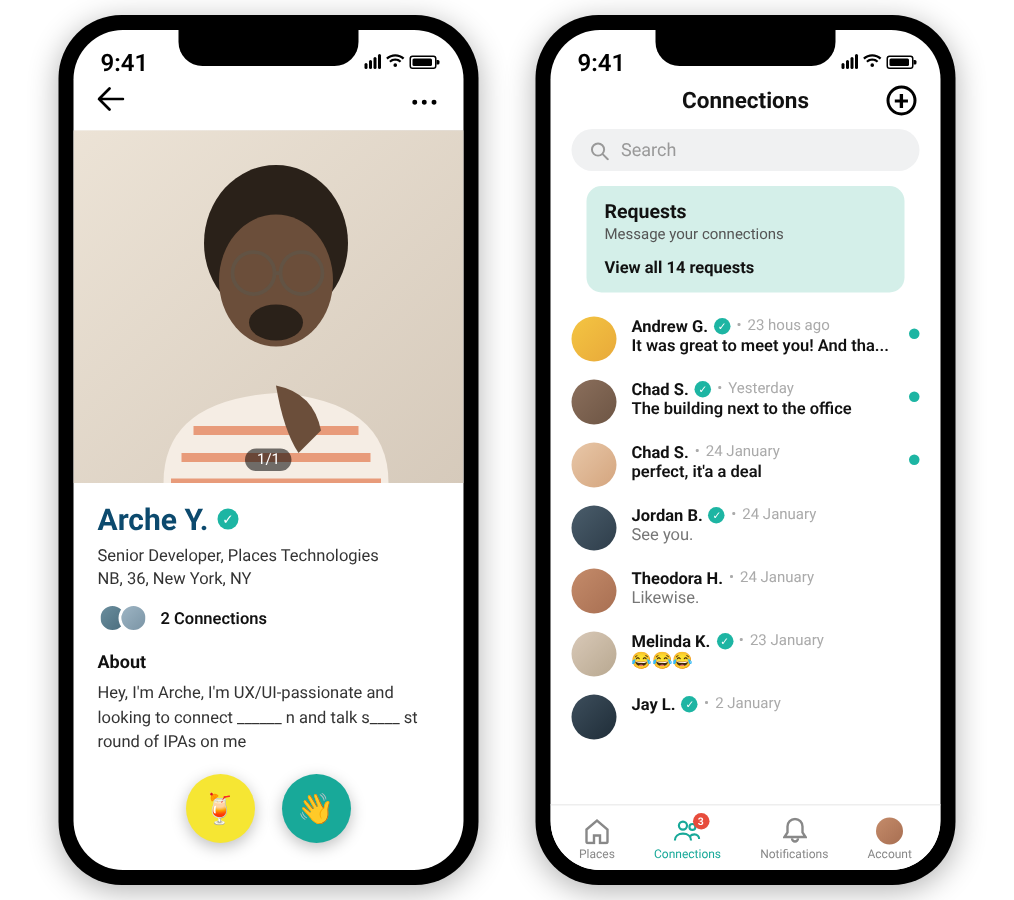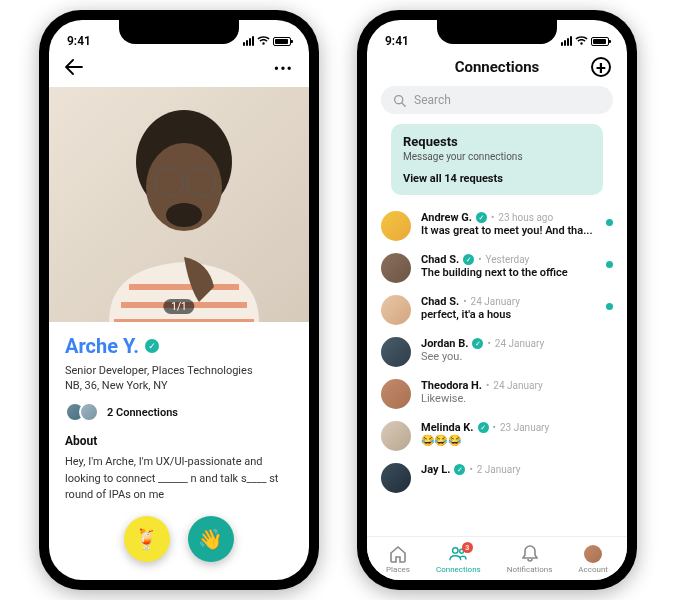--- a/index.html
+++ b/index.html
@@ -42,21 +42,21 @@
     position: relative;
     display:flex;
     flex-direction:column;
   }
   .status-bar {
     height: 34px;
     display:flex;
     justify-content:space-between;
     align-items:center;
     padding: 8px 18px 0;
-    font-size:12px;
+    font-size:16px;
     font-weight:600;
     position:relative;
     z-index:5;
   }
   .status-icons { display:flex; gap:3px; align-items:center;}
   .sig { display:flex; gap:1px; align-items:flex-end;}
   .sig span { width:2px; background:#000; border-radius:1px;}
   .sig span:nth-child(1){height:4px;} .sig span:nth-child(2){height:6px;}
   .sig span:nth-child(3){height:8px;} .sig span:nth-child(4){height:10px;}
   .wifi { width:13px; height:10px;}
@@ -81,21 +81,21 @@
     position:absolute; top:0; left:0; right:0; bottom:0;
     display:flex; align-items:center; justify-content:center;
   }
   .person svg { width:100%; height:100%; }
   .counter {
     position:absolute; bottom:8px; left:50%; transform:translateX(-50%);
     background:rgba(0,0,0,0.55); color:#fff; font-size:10px; padding:2px 8px; border-radius:10px;
   }
   .profile-body { padding:12px 16px; flex:1; overflow:hidden;}
   .name-row { display:flex; align-items:center; gap:6px; margin-bottom:6px;}
-  .name { font-size:20px; font-weight:700; color:#3b82f6;}
+  .name { font-size:20px; font-weight:700; color:#0c4a6e;}
   .verify { width:14px; height:14px; background:#1db5a3; border-radius:50%; display:flex;align-items:center;justify-content:center;color:#fff;font-size:9px;}
   .subtitle { font-size:11px; color:#333; margin-bottom:2px;}
   .loc { font-size:11px; color:#333; margin-bottom:10px;}
   .conn-row { display:flex; align-items:center; gap:8px; margin-bottom:12px;}
   .conn-avs { display:flex;}
   .conn-avs .av { width:20px; height:20px; border-radius:50%; border:2px solid #fff; margin-left:-6px;}
   .conn-avs .av:first-child{margin-left:0;}
   .conn-count { font-size:11px; font-weight:600; color:#111;}
   .section-h { font-size:12px; font-weight:700; color:#111; margin-bottom:6px;}
   .about-txt { font-size:11px; color:#333; line-height:1.5;}
@@ -286,21 +286,21 @@
   </div>
         <div class="conv">
     <div class="av bg3"></div>
     <div class="conv-body">
       <div class="conv-top">
         <span class="conv-name">Chad S.</span>
 
         <span class="conv-sep">•</span>
         <span class="conv-time">24 January</span>
       </div>
-      <div class="conv-msg ">perfect, it'a a hous</div>
+      <div class="conv-msg ">perfect, it'a a deal</div>
     </div>
     <span class="dot"></span>
   </div>
         <div class="conv">
     <div class="av bg4"></div>
     <div class="conv-body">
       <div class="conv-top">
         <span class="conv-name">Jordan B.</span>
         <span class="verify-sm">✓</span>
         <span class="conv-sep">•</span>

